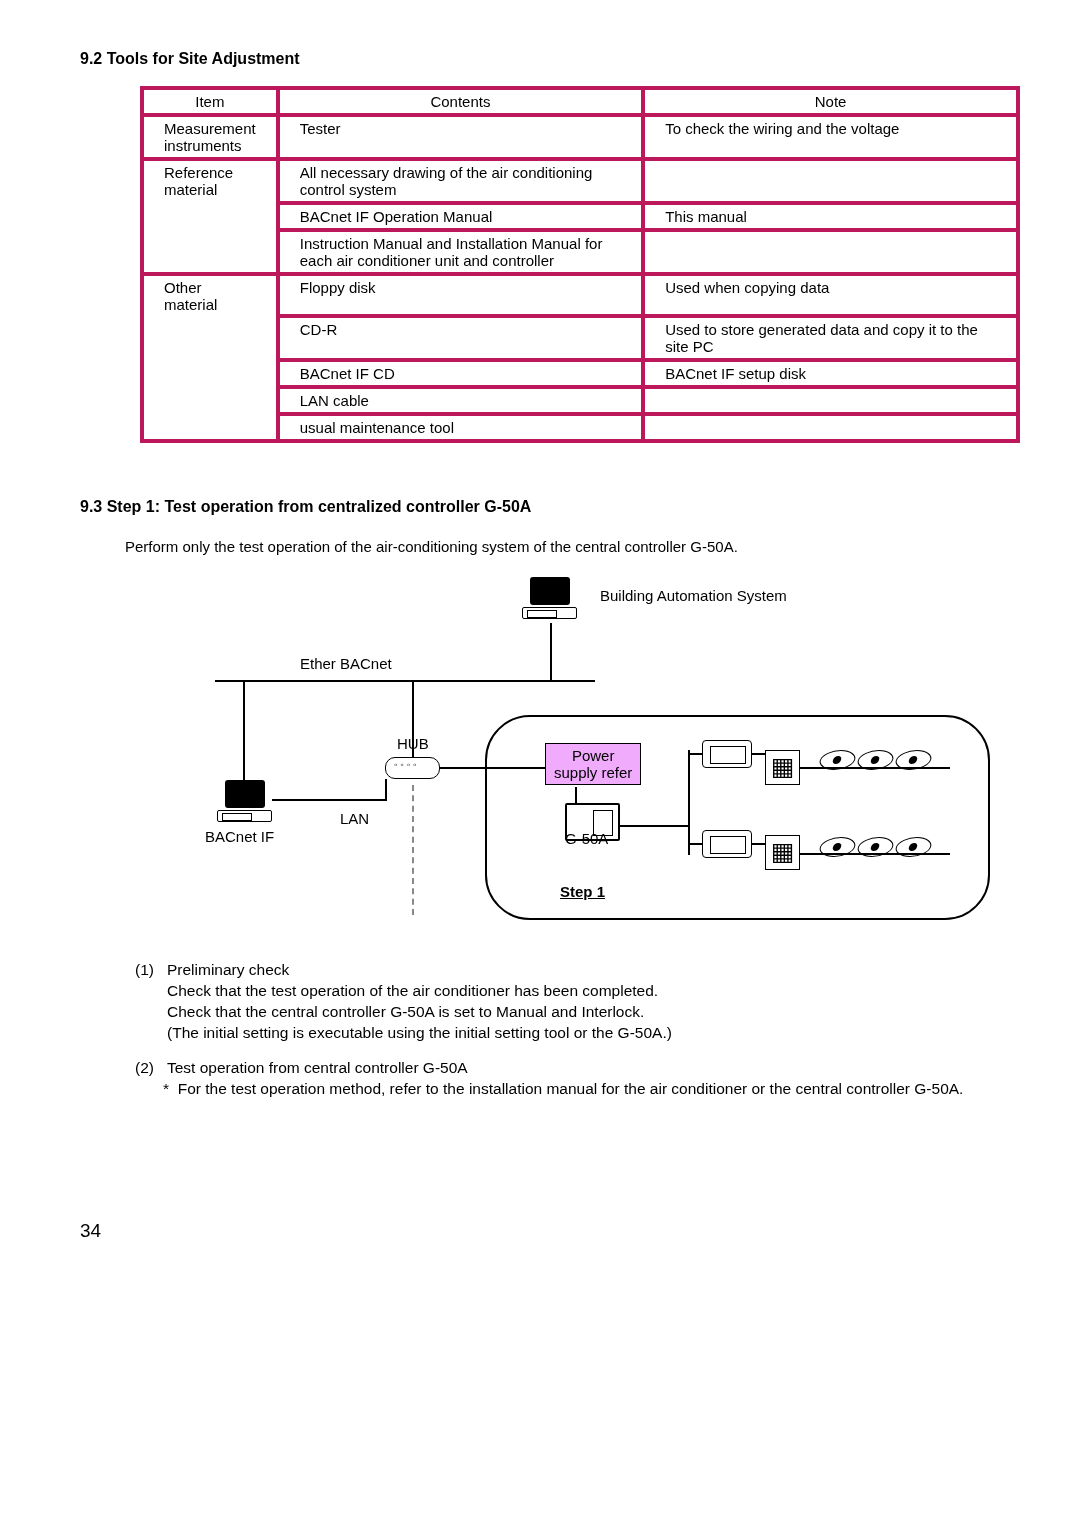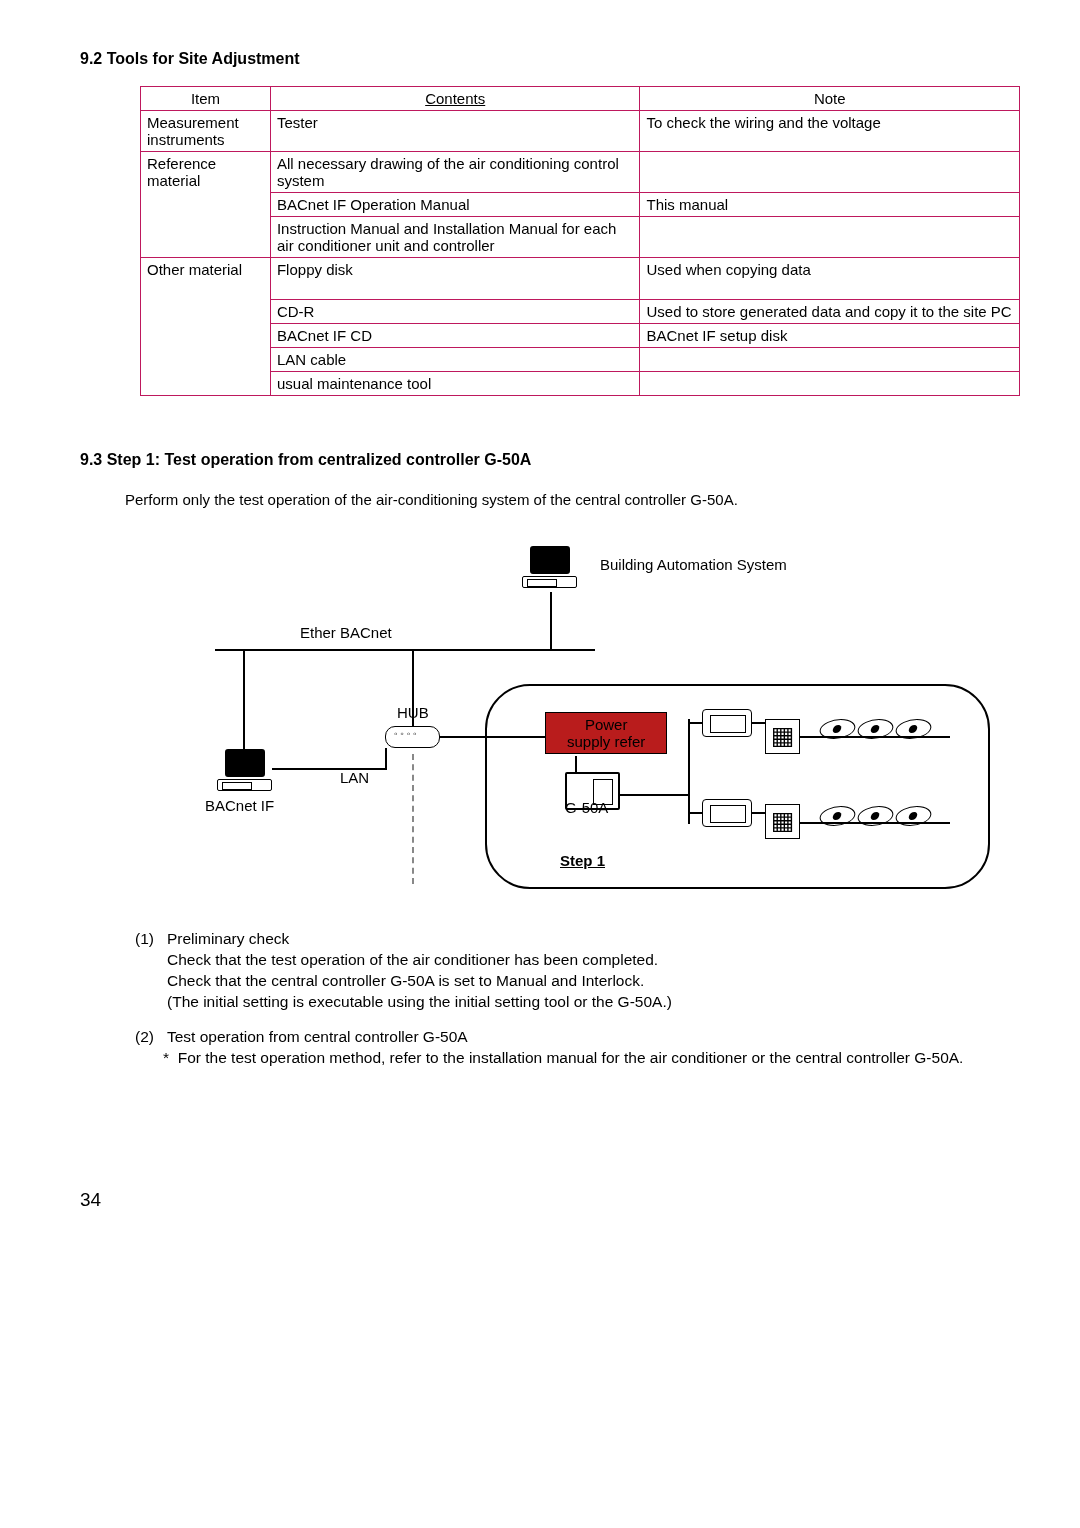--- a/index.html
+++ b/index.html
@@ -26,41 +26,41 @@
       margin-bottom: 22px;
     }
     table.tools-table {
       border-collapse: collapse;
       margin-left: 60px;
       width: 880px;
       font-size: 15px;
     }
     table.tools-table th,
     table.tools-table td {
-      border: 1px solid #be185d;
-      padding: 3px 6px;
+      border: 4px solid #be185d;
+      padding: 3px 20px;
       text-align: left;
       vertical-align: top;
     }
     table.tools-table th {
       font-weight: normal;
       text-align: center;
     }
     .col-item { width: 130px; }
-    .col-contents { width: 370px; text-decoration: underline; }
+    .col-contents { width: 370px; }
     .col-note { width: 380px; }
 
     .section-9-3 {
       margin-top: 55px;
     }
     .perform-text {
       font-size: 15px;
       margin-left: 45px;
       margin-top: 22px;
-      margin-bottom: 36px;
+      margin-bottom: 20px;
     }
 
     .diagram-container {
       position: relative;
       width: 850px;
       height: 360px;
       margin-left: 80px;
       margin-bottom: 25px;
       text-decoration: underline;
     }
@@ -210,24 +210,24 @@
       width: 505px;
       height: 205px;
       border: 2px solid #000;
       border-radius: 45px;
     }
 
     
     .box {
       position: absolute;
       border: 1.5px solid #000;
-      padding: 3px 21px;
+      padding: 3px 8px;
       font-size: 15px;
       text-align: center;
-      background: #b91c1c;
+      background: #f0abfc;
     }
 
     
     .body-section {
       font-size: 15.5px;
       line-height: 1.35;
       margin-left: 55px;
     }
     .body-section .list-item {
       margin-bottom: 14px;
@@ -336,21 +336,21 @@
     <div class="label-text" style="left:45px; top:253px;">BACnet IF</div>
 
     <div class="line" style="left:83px; top:107px; width:2px; height:98px;"></div>
 
     <div class="label-text" style="left:237px; top:160px;">HUB</div>
     <div class="hub-box" style="left:225px; top:182px;"></div>
 
     <div class="line" style="left:112px; top:224px; width:113px; height:2px;"></div>
     <div class="line" style="left:225px; top:204px; width:2px; height:22px;"></div>
 
-    <div class="label-text" style="left:180px; top:225px;">LAN</div>
+    <div class="label-text" style="left:180px; top:235px;">LAN</div>
 
     <div class="dashed-line" style="left:252px; top:210px; height:130px;"></div>
 
     <div class="line" style="left:252px; top:107px; width:2px; height:75px;"></div>
 
     <div class="line" style="left:280px; top:192px; width:65px; height:2px;"></div>
 
     <div class="step1-ellipse" style="left:325px; top:140px;"></div>
 
     <div class="box" style="left:385px; top:168px;">

